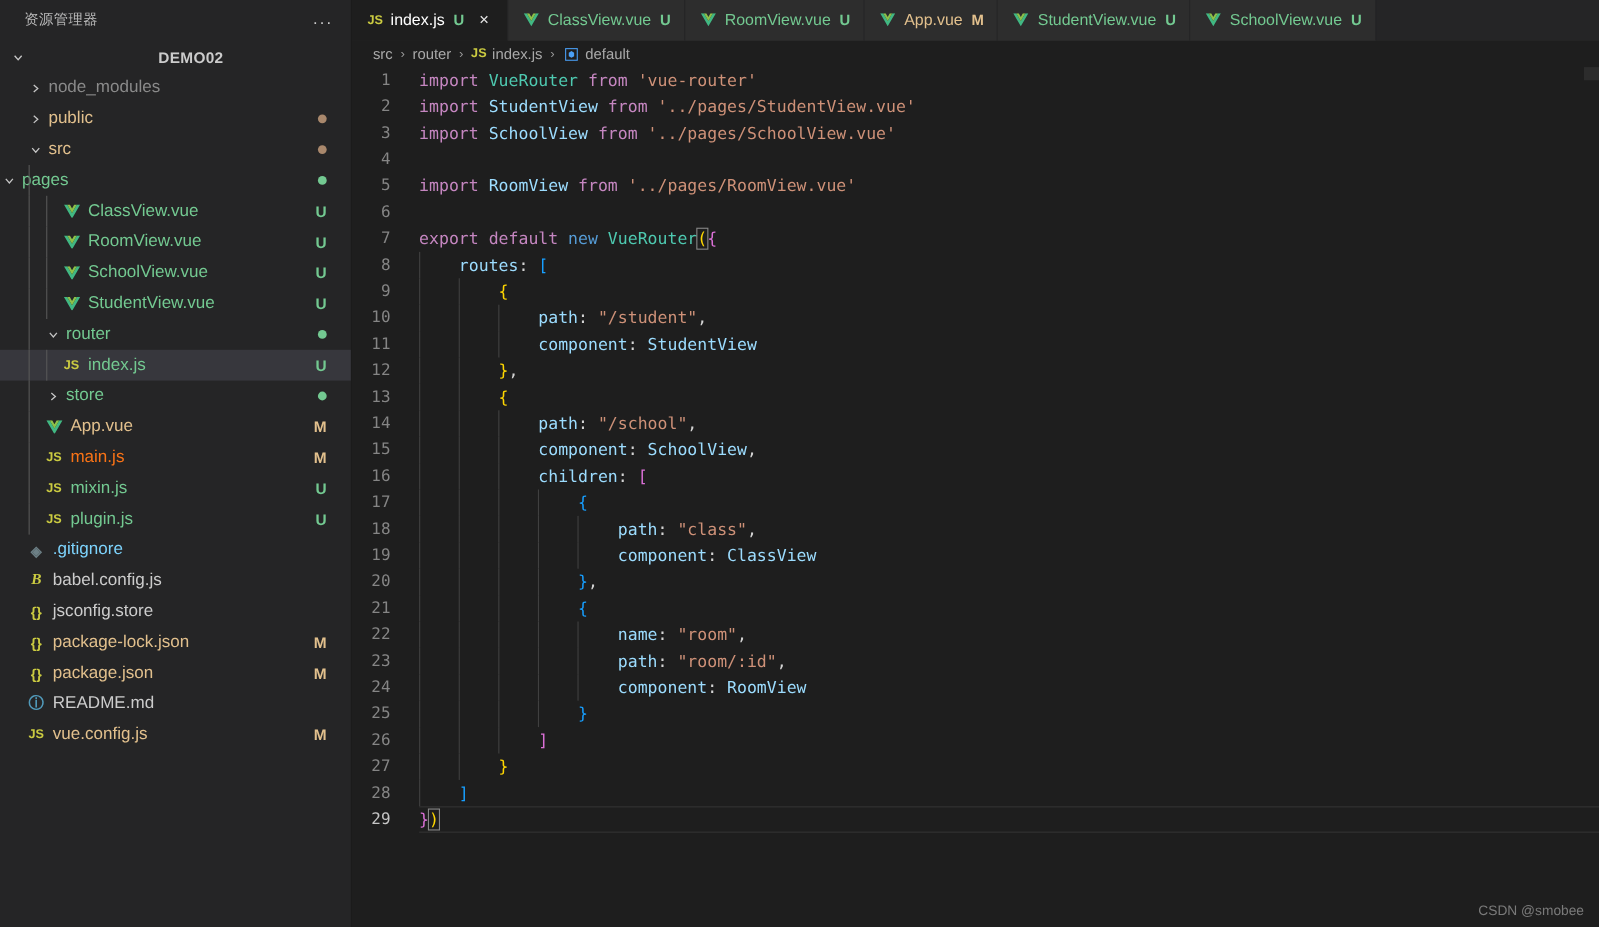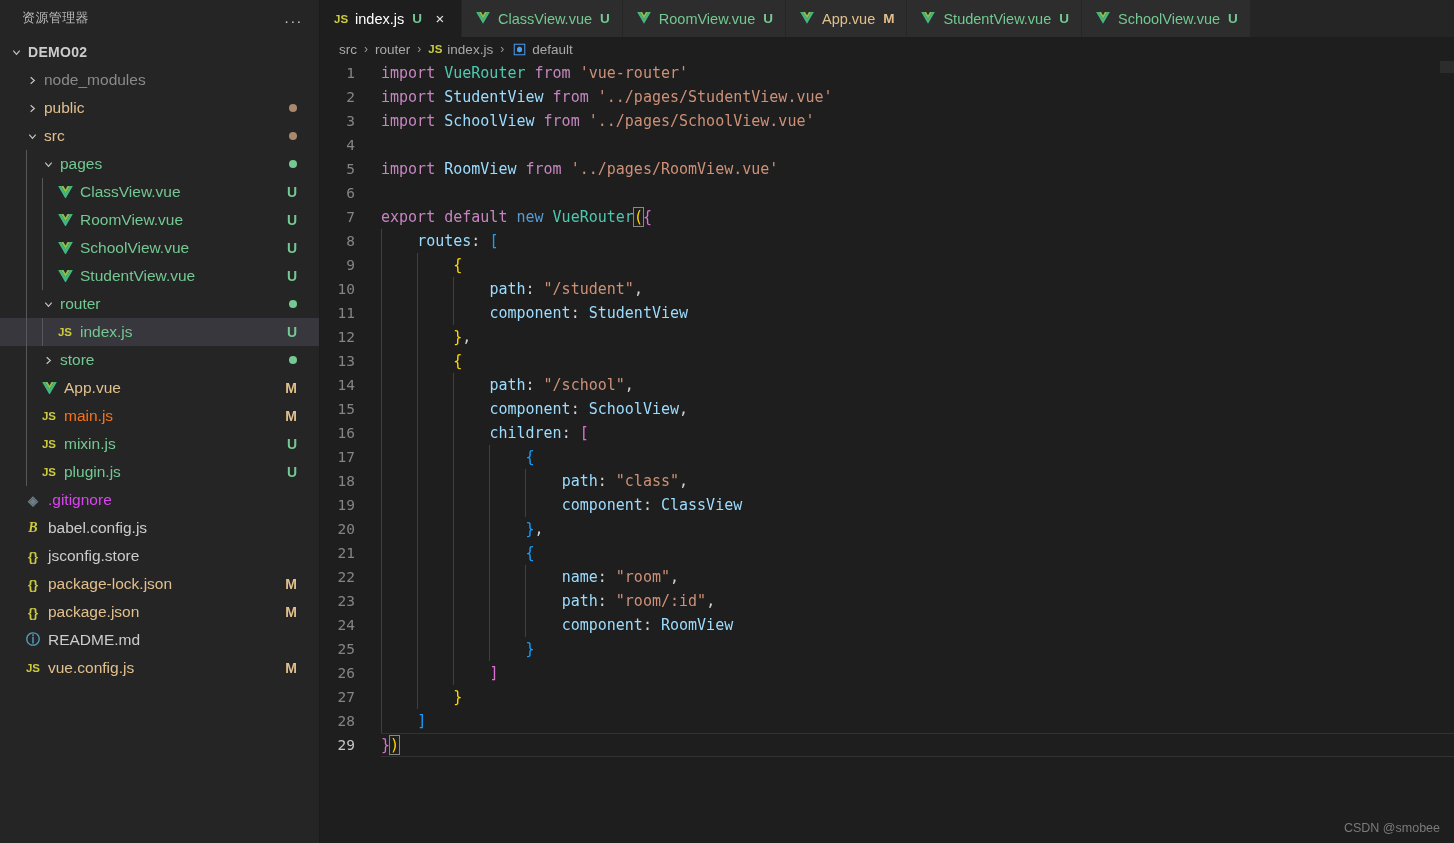--- a/index.html
+++ b/index.html
@@ -50,21 +50,21 @@
   .chev svg { display: block; }
   .ic {
     width: 22px; flex: 0 0 22px; display: inline-flex;
     align-items: center; justify-content: center;
     font-size: 12px; font-weight: bold;
   }
   .label { flex: 1 1 auto; padding-left: 4px; overflow: hidden; text-overflow: ellipsis; }
   .badge {
     flex: 0 0 auto; padding-right: 22px; font-size: 14px; font-weight: bold;
   }
-  .root-label { font-weight: bold; font-size: 14px; letter-spacing: .3px; color: #cccccc; }
+  .root-label { font-weight: bold; font-size: 14px; letter-spacing: .3px; color: #cccccc; text-align: center; }
   .dot { width: 8px; height: 8px; border-radius: 50%; display: inline-block; }
   .dotwrap { flex: 0 0 auto; padding-right: 22px; display: flex; align-items: center; }
 
   
   .vue-ic { position: relative; width: 15px; height: 13px; }
   .vue-ic svg { display:block; }
   .js-ic { color: #cbcb41; font-size: 11.5px; font-weight: bold; font-family: "Liberation Sans", sans-serif; }
   .json-ic { color: #cbcb41; font-size: 13px; font-weight: bold; }
   .babel-ic { color: #cbcb41; font-size: 14px; font-weight: bold; font-style: italic; font-family: "Liberation Serif", serif; }
   .git-ic { color: #6d8086; font-size: 13px; }
@@ -186,21 +186,21 @@
           <span class="chev">
             <svg width="11" height="11" viewBox="0 0 12 12" fill="none" stroke="#c5c5c5" stroke-width="1.3">
               <path d="M2.5 4L6 8l3.5-4"></path>
             </svg>
           </span>
           <span class="label" style="color:#e2c08d">src</span>
           <span class="dotwrap">
             <span class="dot" style="background:#a9886c"></span>
           </span>
         </div>
-        <div class="row" style="padding-left:40px">
+        <div class="row" style="">
           <span class="guide" style="left:26px"></span>
           <span class="chev">
             <svg width="11" height="11" viewBox="0 0 12 12" fill="none" stroke="#c5c5c5" stroke-width="1.3">
               <path d="M2.5 4L6 8l3.5-4"></path>
             </svg>
           </span>
           <span class="label" style="color:#73c991">pages</span>
           <span class="dotwrap">
             <span class="dot" style="background:#73c991"></span>
           </span>
@@ -328,21 +328,21 @@
           <span class="ic">
             <span class="js-ic">JS</span>
           </span>
           <span class="label" style="color:#73c991">plugin.js</span>
           <span class="badge" style="color:#73c991">U</span>
         </div>
         <div class="row" style="padding-left:22px">
           <span class="ic">
             <span class="git-ic">◈</span>
           </span>
-          <span class="label" style="color:#d946ef">.gitignore</span>
+          <span class="label" style="color:#7dd3fc">.gitignore</span>
         </div>
         <div class="row" style="padding-left:22px">
           <span class="ic">
             <span class="babel-ic">B</span>
           </span>
           <span class="label" style="color:#cccccc">babel.config.js</span>
         </div>
         <div class="row" style="padding-left:22px">
           <span class="ic">
             <span class="json-ic">{}</span>

